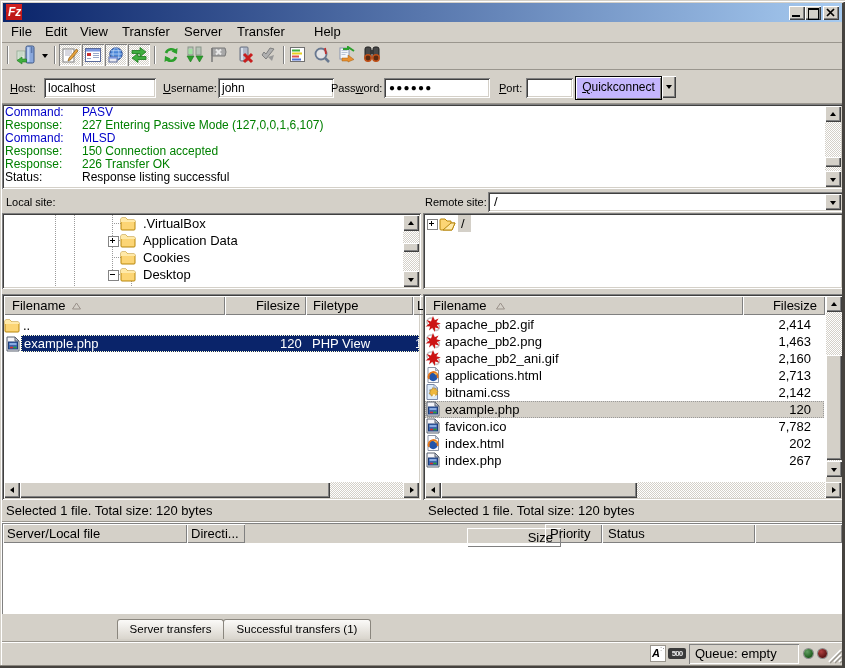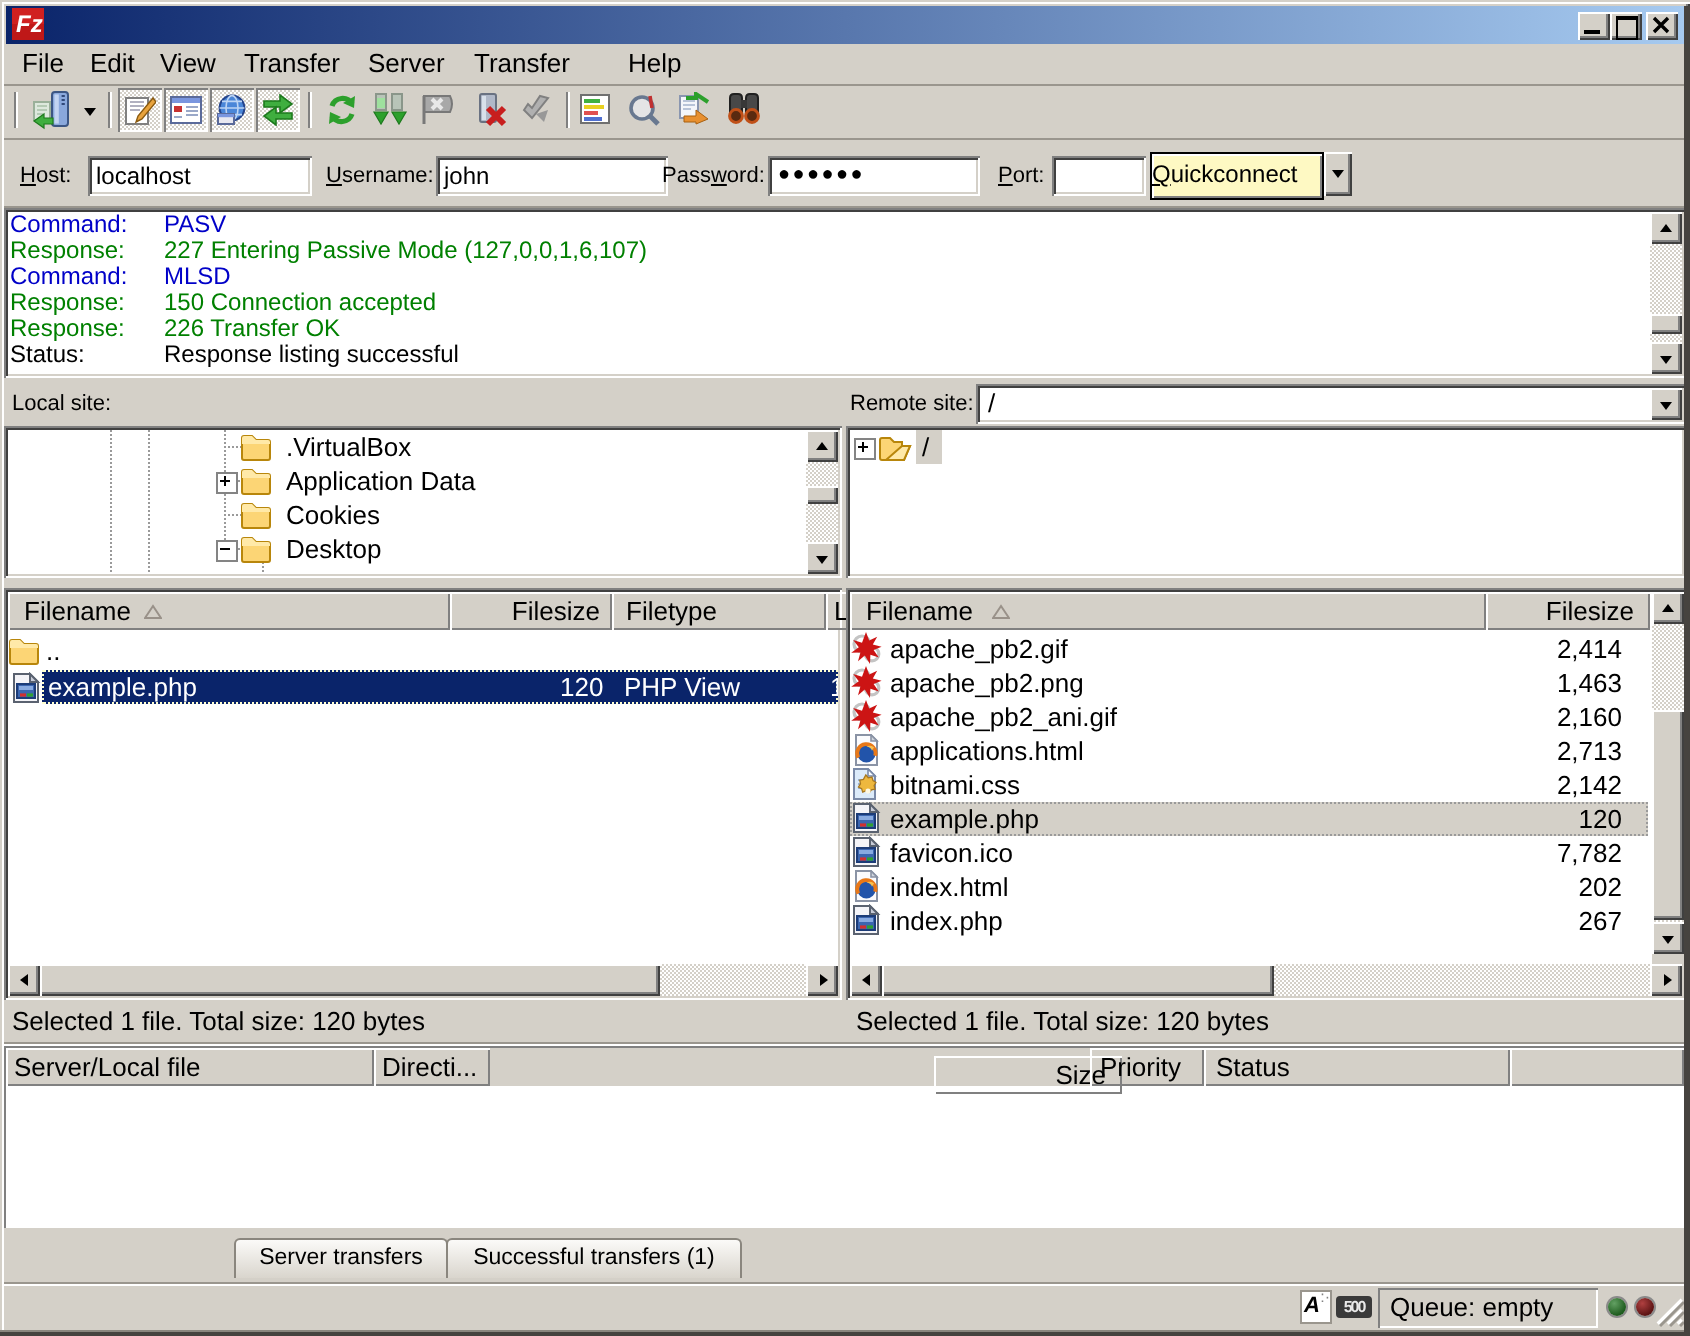--- a/index.html
+++ b/index.html
@@ -177,21 +177,21 @@
 
 <div class="a" style="left:2px;top:70px;width:841px;height:33px;border-bottom:1px solid #9a968e;font-size:12px">
  <span class="a" style="left:8px;top:12px;font-size:11px"><u>H</u>ost:</span>
  <div class="a fld" style="left:42px;top:8px;width:112px;height:20px;line-height:20px"><span style="padding-left:4px">localhost</span></div>
  <span class="a" style="left:161px;top:12px;font-size:11px"><u>U</u>sername:</span>
  <div class="a fld" style="left:216px;top:8px;width:116px;height:20px;line-height:20px"><span style="padding-left:4px">john</span></div>
  <span class="a" style="left:329px;top:12px;font-size:11px">Pass<u>w</u>ord:</span>
  <div class="a fld" style="left:382px;top:8px;width:106px;height:20px;line-height:20px;letter-spacing:1.2px;font-size:10px"><span style="padding-left:5px;position:relative;top:0px">●●●●●●</span></div>
  <span class="a" style="left:497px;top:12px;font-size:11px"><u>P</u>ort:</span>
  <div class="a fld" style="left:524px;top:8px;width:47px;height:20px"></div>
- <div class="a" style="left:573px;top:6px;width:85px;height:22px;background:#fef9c3;border:1px solid #000;box-shadow:inset 1px 1px 0 #fff,inset -1px -1px 0 #808080;text-align:left;line-height:20px"><u>Q</u>uickconnect</div>
+ <div class="a" style="left:573px;top:6px;width:85px;height:22px;background:#c4b5fd;border:1px solid #000;box-shadow:inset 1px 1px 0 #fff,inset -1px -1px 0 #808080;text-align:center;line-height:20px"><u>Q</u>uickconnect</div>
  <div class="a btn" style="left:660px;top:6px;width:14px;height:22px">
         <div class="a td" style="left:4px;top:9px"></div>
       </div>
 </div>
 
 <div class="a white sunk" style="left:2px;top:104px;width:841px;height:85px"></div>
 <div class="a" style="left:4px;top:106px;width:820px;height:81px;overflow:hidden;font-size:12px">
  <div class="r17" style="height:13px;line-height:13px">
         <span class="a" style="left:1px;color:#0000c8">Command:</span>
         <span class="a" style="left:78px;color:#0000c8">PASV</span>

